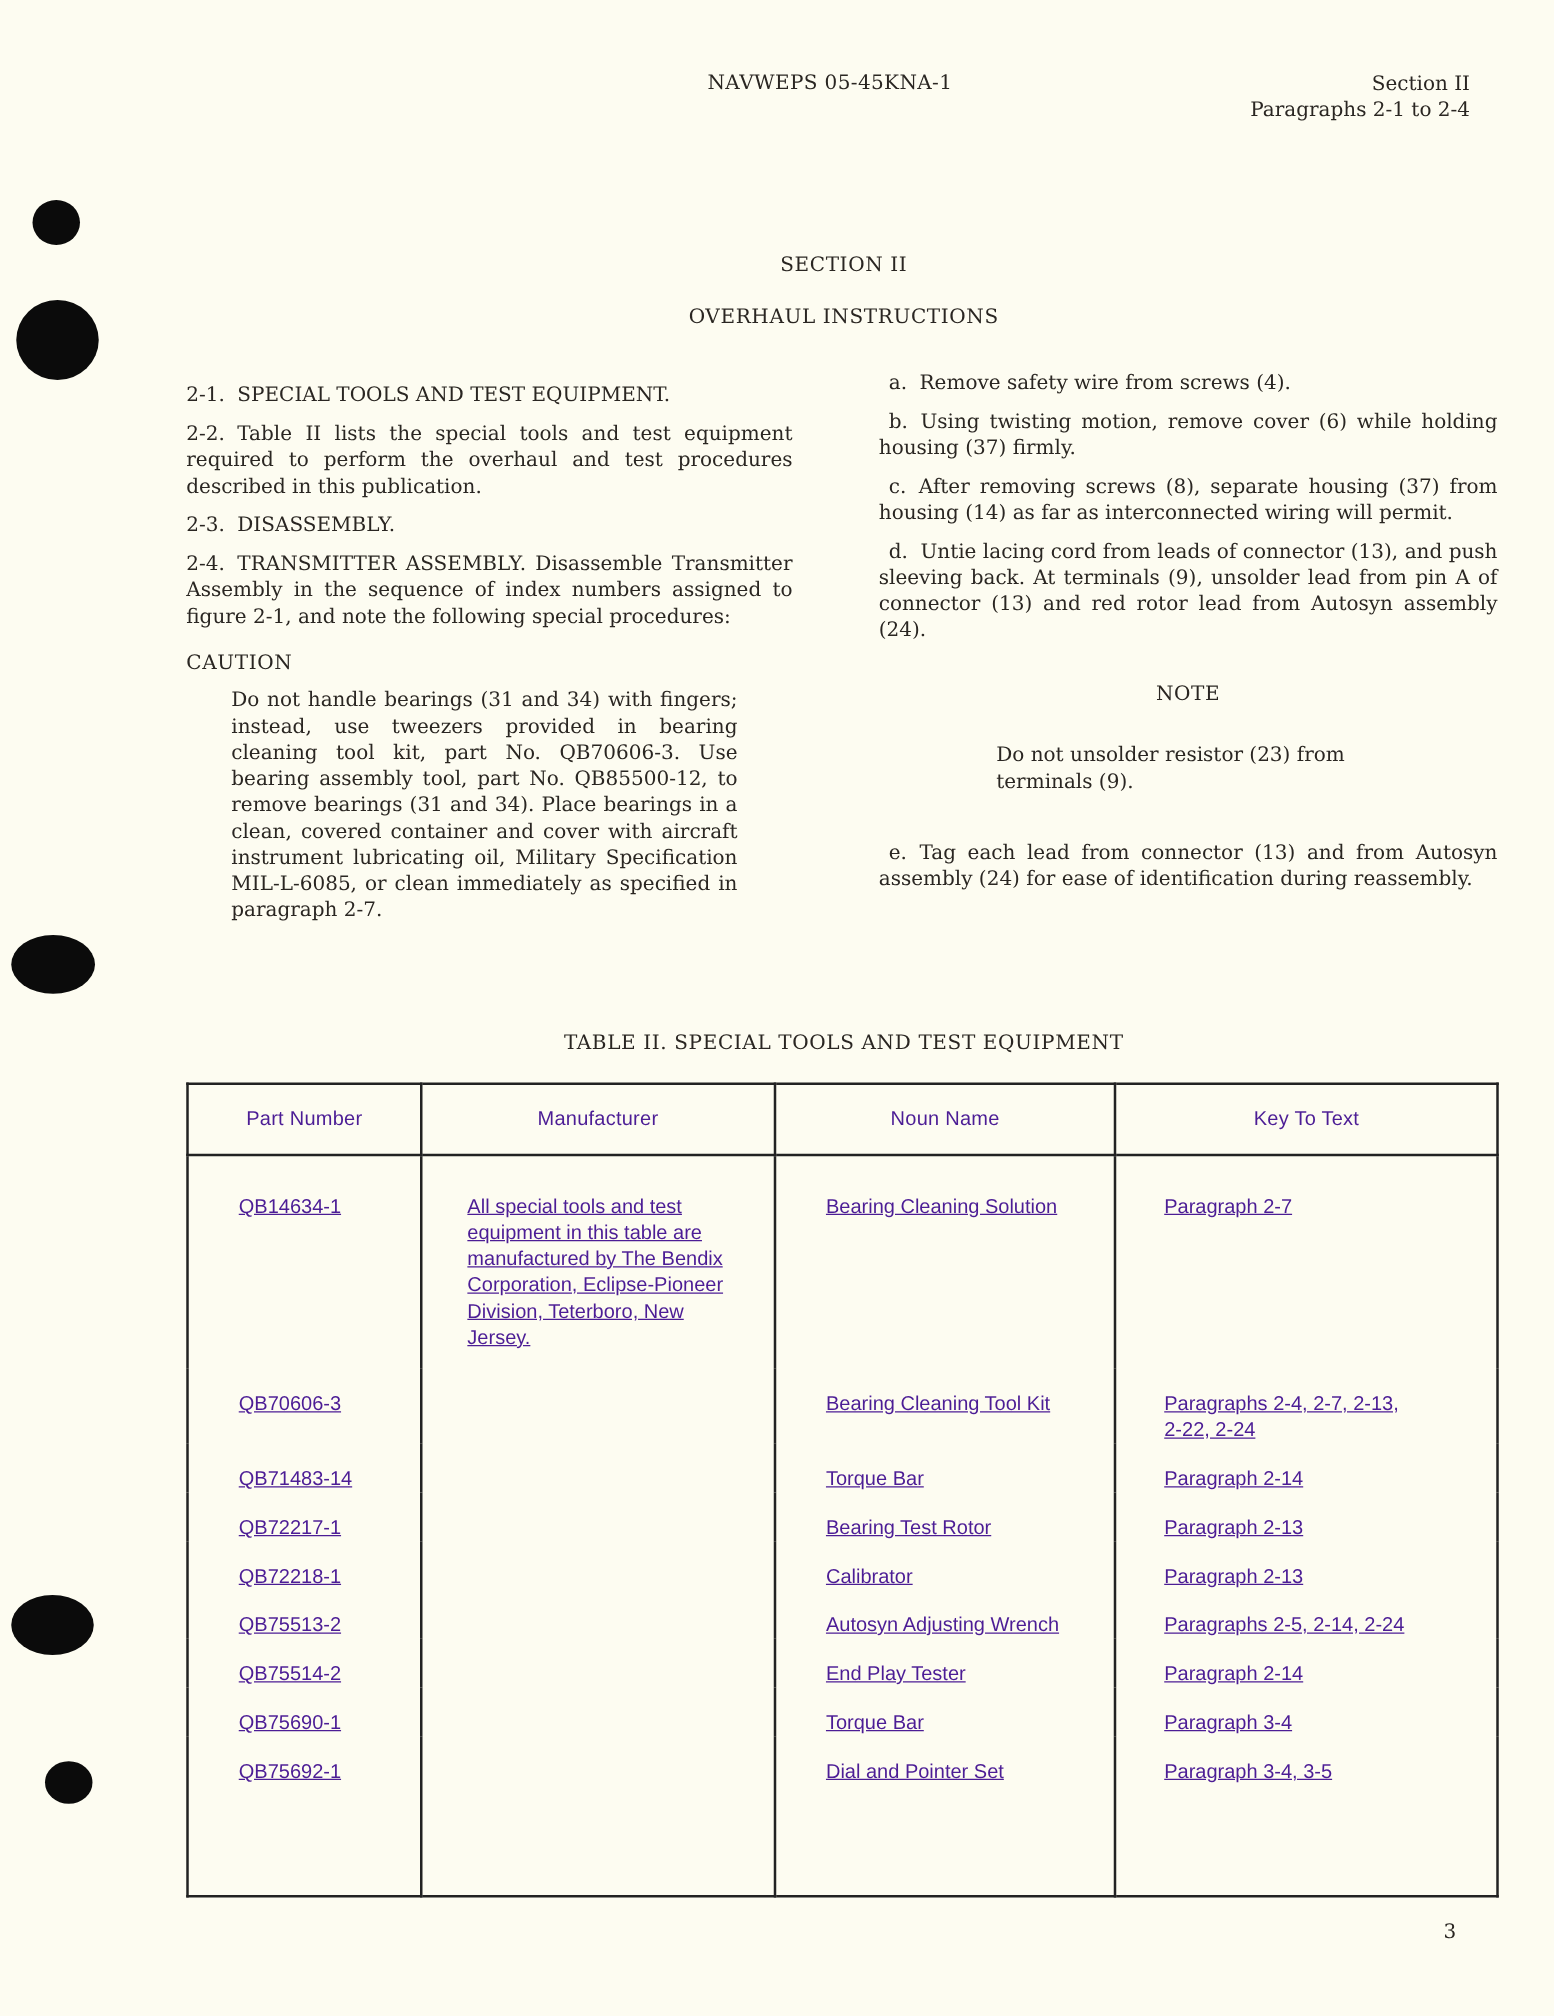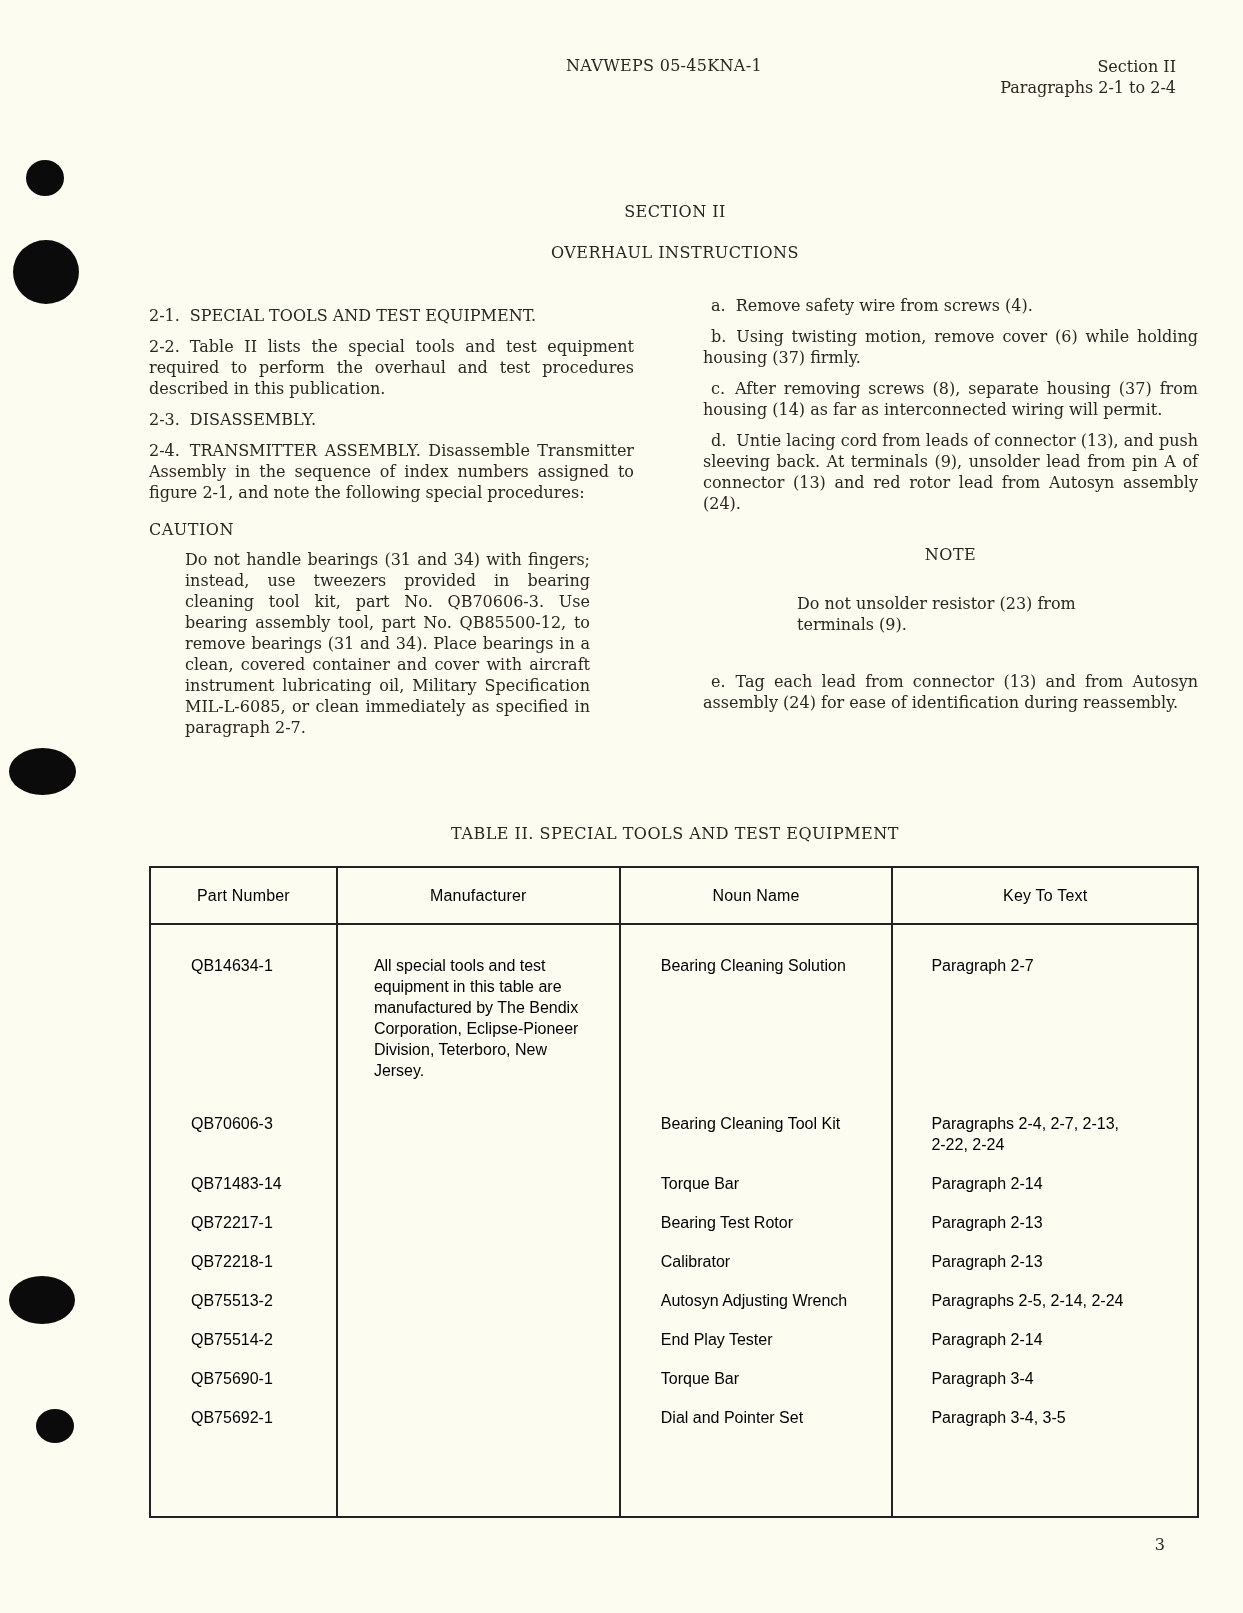--- a/index.html
+++ b/index.html
@@ -25,34 +25,34 @@
     .step .lbl { margin-left: 8px; margin-right: 10px; }
     .note-head { text-align: center; margin: 30px 0 28px 0; letter-spacing: 0.5px; }
     .note-body { margin: 22px 0 36px 94px; width: 340px; text-align: left; }
     .tbl-title { left: 0; width: 1350px; text-align: center; top: 824px; font-size: 16px; letter-spacing: 0.5px; }
     table.tools {
       position: absolute; left: 149px; top: 866px;
       width: 1050px; height: 652px;
       border-collapse: collapse;
       font-family: "Liberation Sans", sans-serif;
       font-size: 16px; line-height: 21px;
-      color: #000000;
+      color: #4c1d95;
     }
     table.tools th {
       font-weight: normal; height: 53px;
       border: 2px solid #222;
       text-align: center; vertical-align: middle;
       font-family: "Liberation Sans", sans-serif;
       letter-spacing: 0.2px;
     }
     table.tools td {
       border-left: 2px solid #222; border-right: 2px solid #222;
       vertical-align: top; padding: 0;
     }
-    table.tools tbody tr td { padding-top: 18px; }
+    table.tools tbody tr td { padding-top: 18px; text-decoration: underline; }
     table.tools tbody tr.first td { padding-top: 30px; }
     table.tools tbody tr.last td { border-bottom: 2px solid #222; height: 100%; }
     .c1 { width: 196px; padding-left: 40px !important; }
     .c2 { width: 298px; padding-left: 36px !important; padding-right: 30px !important; }
     .c3 { width: 264px; padding-left: 40px !important; }
     .c4 { width: 286px; padding-left: 38px !important; }
     .page-num { right: 78px; top: 1535px; font-size: 16px; }
   </style>
 </head>
 <body>

